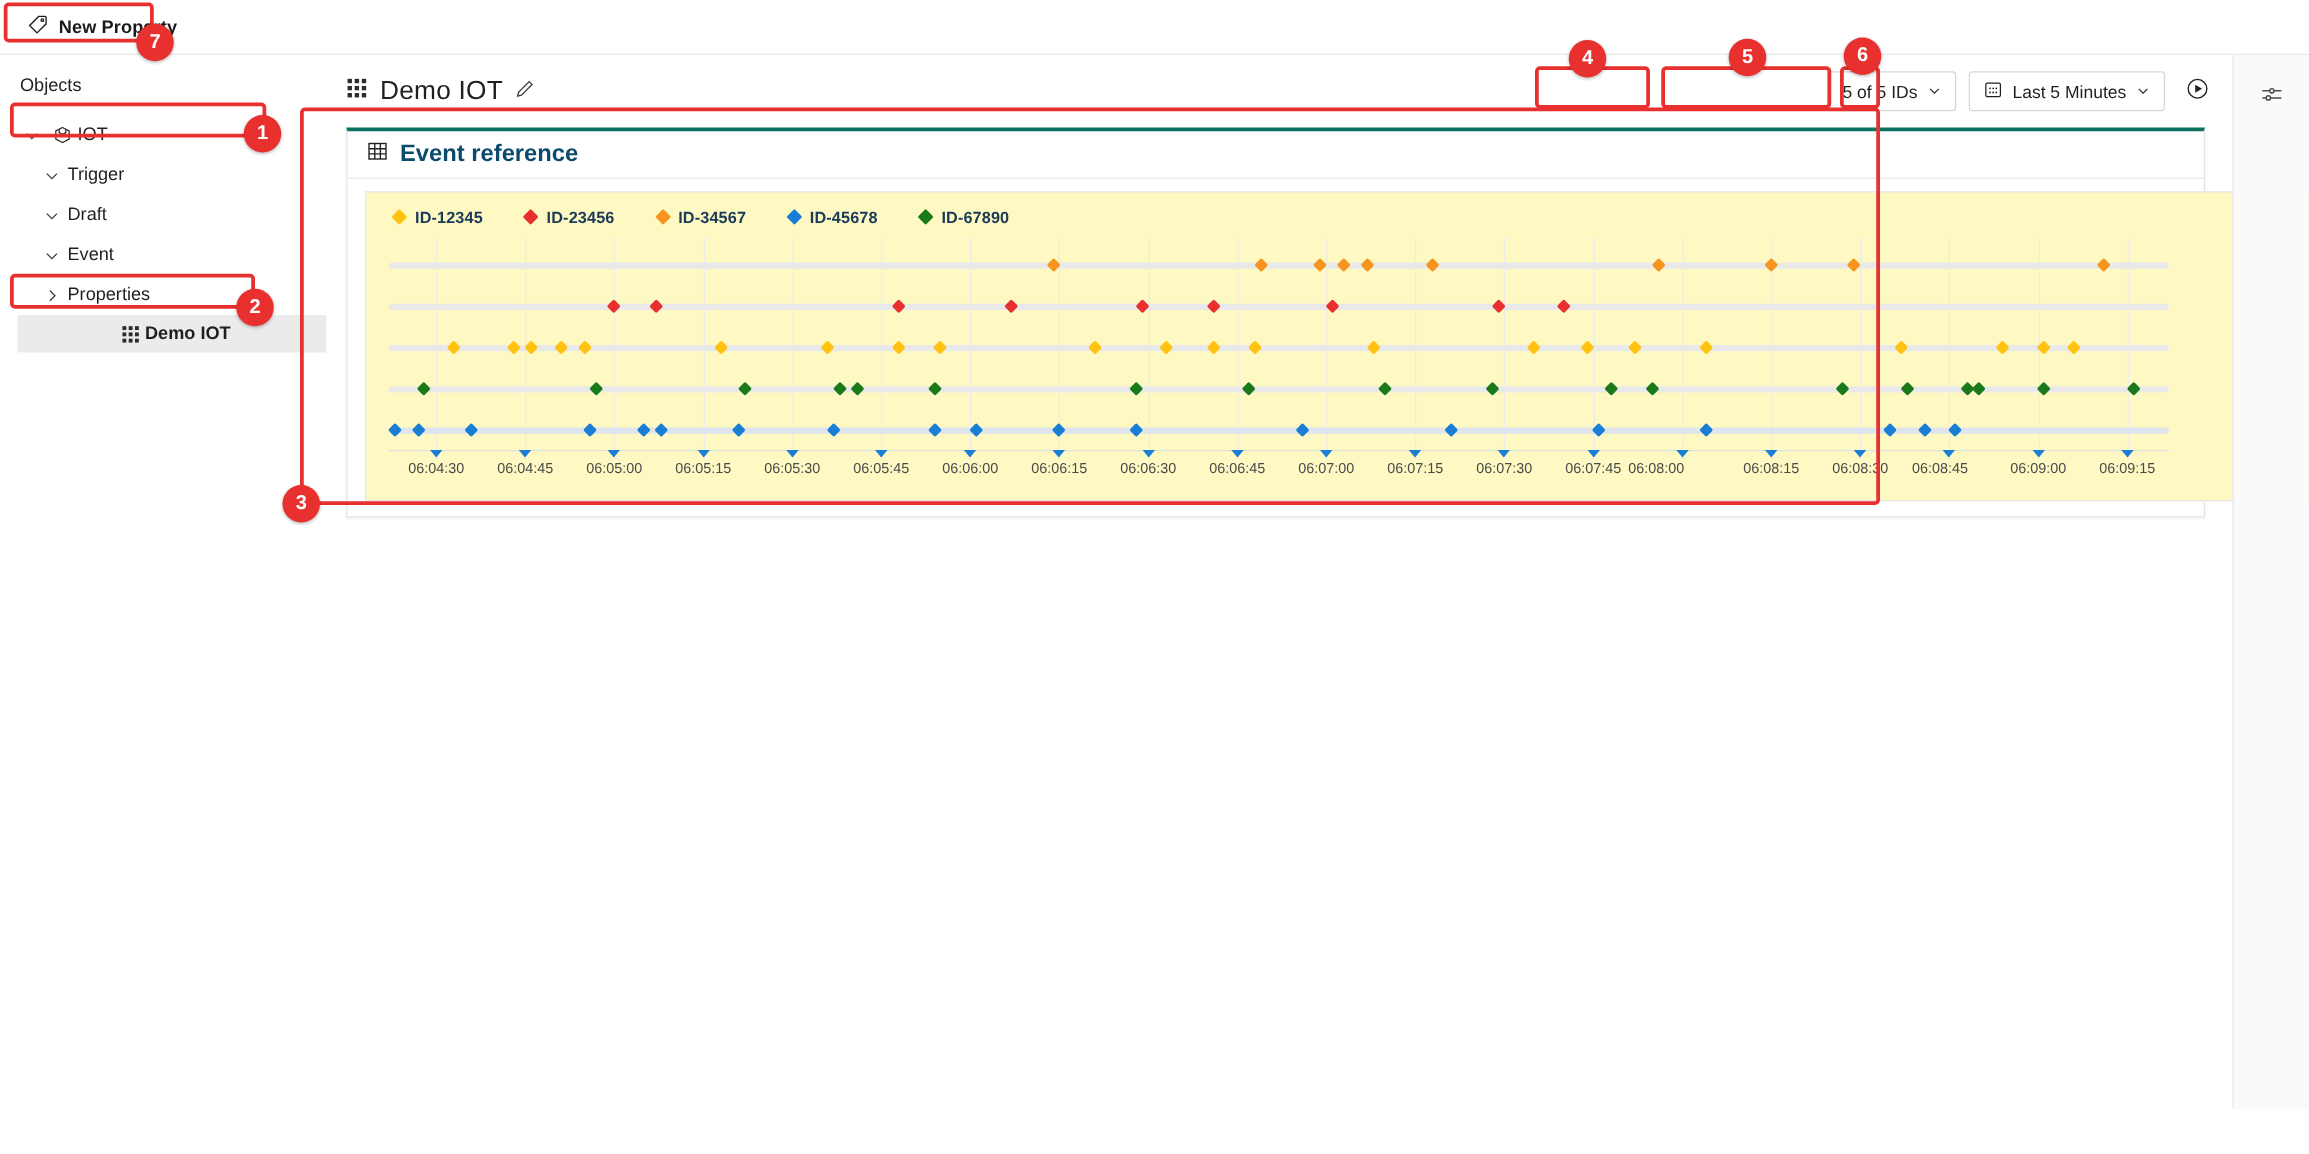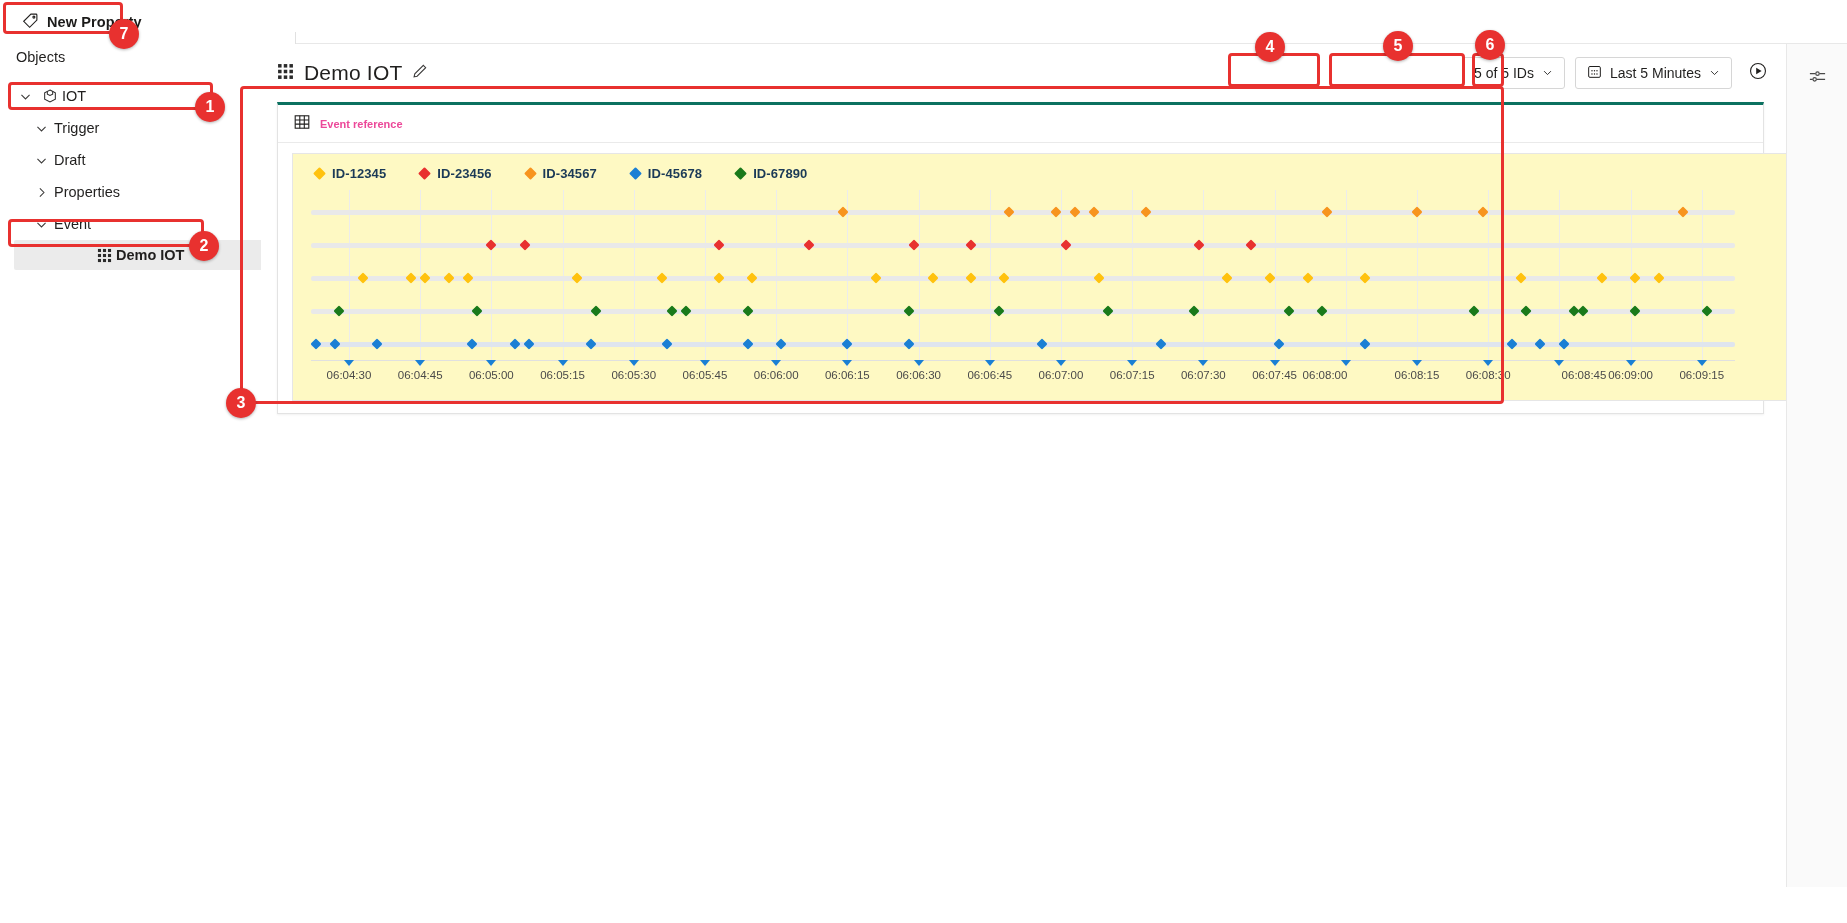--- a/index.html
+++ b/index.html
@@ -22,21 +22,21 @@
   .cmd-btn {
     display: flex; align-items: center; gap: 8px;
     height: 32px; padding: 0 12px; margin-left: 10px;
     font-size: 14.5px; color: #1b1a19; background: transparent;
     border: none; cursor: pointer; border-radius: 2px;
   }
   .cmd-btn .lbl { font-weight: 600; letter-spacing: .1px; }
 
   
   .sidebar {
-    position: absolute; left: 0; top: 32px; width: 296px; height: 843px;
+    position: absolute; left: 0; top: 44px; width: 296px; height: 843px;
     background: #ffffff; border-right: 1px solid #e1e1e1;
   }
   .sidebar-head {
     display: flex; align-items: center; justify-content: space-between;
     padding: 14px 18px 10px 16px;
   }
   .sidebar-title { font-size: 14.5px; color: #201f1e; font-weight: 400; }
   .collapse-btn {
     width: 22px; height: 22px; display: flex; align-items: center;
     justify-content: center; cursor: pointer; color: #3b3a39;
@@ -121,21 +121,21 @@
     position: absolute; left: 16px; top: 58px;
     width: 1487px; height: 312px;
     background: #fff; border: 1px solid #e3e3e3;
     border-top: 3px solid #0b7160;
     box-shadow: 0 1px 2px rgba(0,0,0,.06);
   }
   .card-head {
     height: 38px; display: flex; align-items: center; gap: 10px;
     padding: 0 16px; border-bottom: 1px solid #eaeaea;
   }
-  .card-title { font-size: 11px; font-weight: 700; color: #ec4899; }
+  .card-title { font-size: 19px; font-weight: 700; color: #0c4a6e; }
   .card-body { position: relative; padding: 10px 14px 6px 14px; }
 
   .chartbox {
     position: relative; width: 1676px; height: 248px;
     border: 1px solid #e6e6e6; background: #fef9c3;
   }
   .legend {
     display: flex; align-items: center; gap: 34px;
     padding: 12px 0 0 22px; font-size: 13px; color: #1b3a57;
     font-weight: 700;
@@ -240,32 +240,32 @@
           <span class="chev">
             <svg width="13" height="13" viewBox="0 0 16 16" fill="none" stroke="#3b3a39" stroke-width="1.3">
               <path d="M3 6l5 5 5-5"></path>
             </svg>
           </span>
           <span class="tlabel">Draft</span>
         </div>
         <div class="tree-row lvl2">
           <span class="chev">
             <svg width="13" height="13" viewBox="0 0 16 16" fill="none" stroke="#3b3a39" stroke-width="1.3">
-              <path d="M6 3l5 5-5 5"></path>
-            </svg>
-          </span>
-          <span class="tlabel">Properties</span>
+              <path d="M3 6l5 5 5-5"></path>
+            </svg>
+          </span>
+          <span class="tlabel">Event</span>
         </div>
         <div class="tree-row lvl2">
           <span class="chev">
             <svg width="13" height="13" viewBox="0 0 16 16" fill="none" stroke="#3b3a39" stroke-width="1.3">
-              <path d="M3 6l5 5 5-5"></path>
-            </svg>
-          </span>
-          <span class="tlabel">Event</span>
+              <path d="M6 3l5 5-5 5"></path>
+            </svg>
+          </span>
+          <span class="tlabel">Properties</span>
         </div>
         <div class="tree-row lvl3 selected">
           <span class="chev"></span>
           <span class="tico">
             <svg width="15" height="15" viewBox="0 0 16 16" fill="#2b2b2b">
               <rect x="1" y="1" width="3.3" height="3.3"></rect>
               <rect x="6.35" y="1" width="3.3" height="3.3"></rect>
               <rect x="11.7" y="1" width="3.3" height="3.3"></rect>
               <rect x="1" y="6.35" width="3.3" height="3.3"></rect>
               <rect x="6.35" y="6.35" width="3.3" height="3.3"></rect>
@@ -518,21 +518,21 @@
               <div class="tick-lbl" style="left: 892.373px;">06:07:30</div>
               <div class="tick-arrow" style="left: 963.573px;"></div>
               <div class="tick-lbl" style="left: 963.573px;">06:07:45</div>
               <div class="tick-arrow" style="left: 1034.77px;"></div>
               <div class="tick-lbl" style="left: 1014px; text-align: right;">06:08:00</div>
               <div class="tick-arrow" style="left: 1105.97px;"></div>
               <div class="tick-lbl" style="left: 1105.97px;">06:08:15</div>
               <div class="tick-arrow" style="left: 1177.17px;"></div>
               <div class="tick-lbl" style="left: 1177.17px;">06:08:30</div>
               <div class="tick-arrow" style="left: 1248.37px;"></div>
-              <div class="tick-lbl" style="left: 1273px;">06:08:45</div>
+              <div class="tick-lbl" style="left: 1241px;">06:08:45</div>
               <div class="tick-arrow" style="left: 1319.57px;"></div>
               <div class="tick-lbl" style="left: 1319.57px;">06:09:00</div>
               <div class="tick-arrow" style="left: 1390.77px;"></div>
               <div class="tick-lbl" style="left: 1390.77px;">06:09:15</div>
             </div>
         </div>
       </div>
     </div>
 
   </div>

